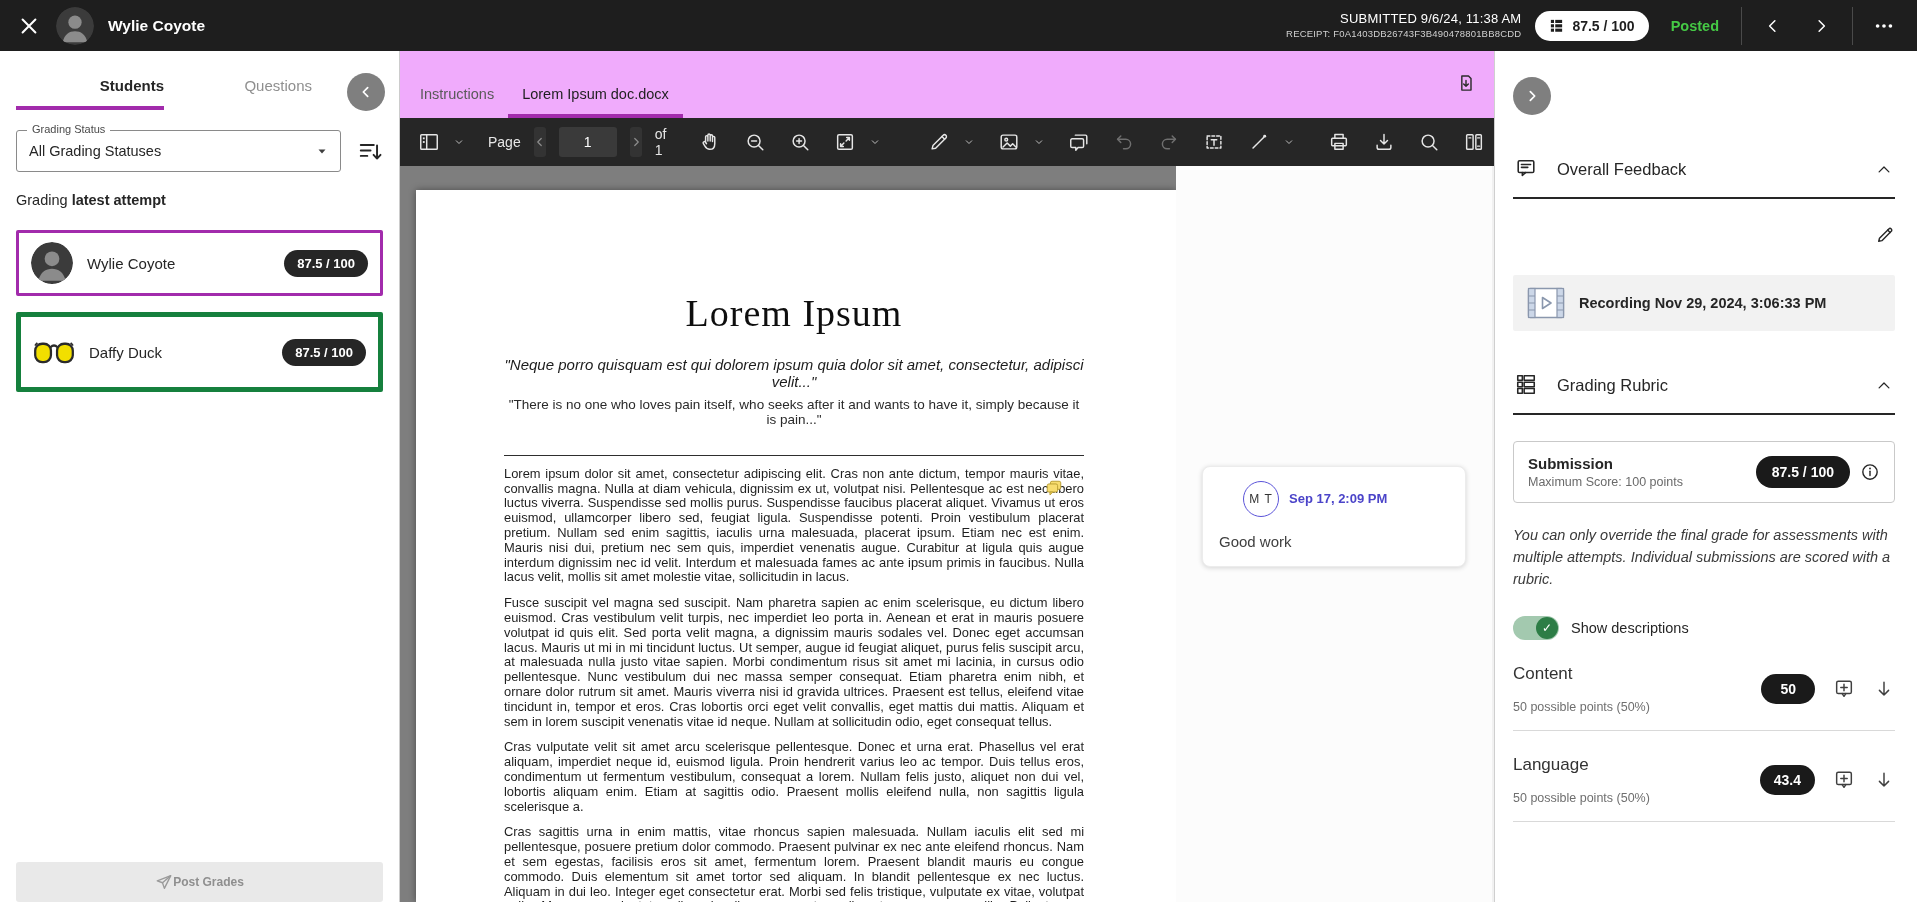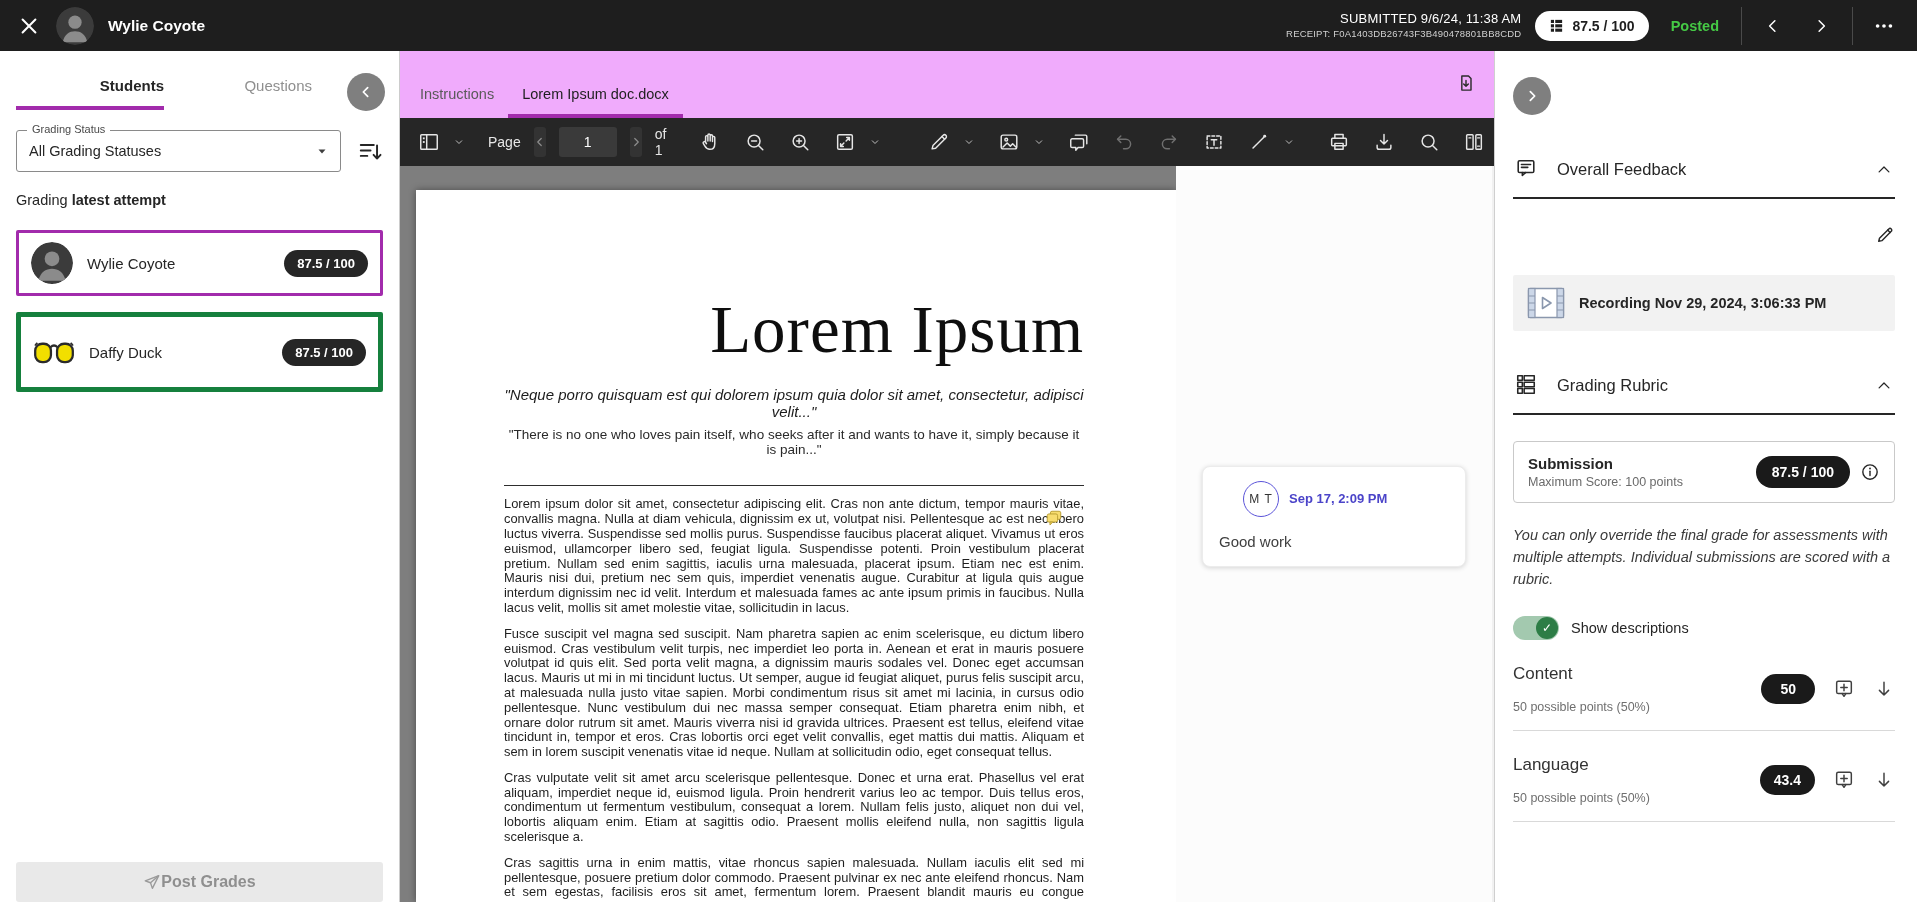--- a/index.html
+++ b/index.html
@@ -48,21 +48,21 @@
   .stu-card.selected { border:3px solid #a22bac; height:66px; }
   .avatar-40 { width:42px; height:42px; border-radius:50%; overflow:hidden; flex:none;
     display:flex; align-items:center; justify-content:center; }
   .stu-name { flex:1; font-size:15px; }
   .score-col { display:flex; flex-direction:column; align-items:flex-end; gap:3px; }
   .pill { background:#262626; color:#fff; font-weight:bold; font-size:13px;
     padding:6px 13px; border-radius:15px; white-space:nowrap; }
   .override { font-size:10px; font-weight:bold; color:#4f4f4f; letter-spacing:.4px; }
   .sb-bottom { margin-top:auto; padding:14px 16px 0; }
   .post-btn { height:40px; background:#e9e9e9; border-radius:3px; display:flex; align-items:center;
-    justify-content:center; color:#8f8f8f; font-size:16px; font-weight:bold; cursor:default; }
+    justify-content:center; color:#8f8f8f; font-size:12px; font-weight:bold; cursor:default; }
 
   
   .center { flex:1; display:flex; flex-direction:column; min-width:0; background:#f0abfc; }
   .vw-tabs { height:67px; display:flex; align-items:flex-end; padding:0 6px; position:relative; }
   .vw-tab { padding:10px 14px 16px; font-size:14.5px; cursor:pointer; }
   .vw-tab.inactive { color:#595959; }
   .vw-tab.active { color:#1f1f1f; border-bottom:4px solid #a22bac; padding-bottom:12px; }
   .vw-export { position:absolute; right:18px; top:22px; cursor:pointer; color:#2b2b2b; }
 
   .toolbar { height:48px; background:#262626; display:flex; align-items:center; padding:0 18px;
@@ -73,22 +73,22 @@
   .t-chev { width:12px; height:12px; stroke:#bdbdbd; fill:none; stroke-width:2; cursor:pointer; flex:none; }
   .pg-btn { width:28px; height:30px; background:#333333; border-radius:3px; display:flex;
     align-items:center; justify-content:center; cursor:pointer; }
   .pg-input { width:58px; height:30px; background:#3a3a3a; border:none; border-radius:3px;
     color:#fff; text-align:center; font-size:14px; font-family:inherit; }
   .ml20 { margin-left:20px; } .ml34 { margin-left:34px; } .ml10 { margin-left:10px; }
 
   .docarea { flex:1; display:flex; background:#7e7e7e; overflow:hidden; }
   .doc-page { flex:none; width:760px; margin:24px 0 0 16px; background:#fff;
     box-shadow:0 0 7px rgba(0,0,0,.4); padding:104px 92px 30px 88px; position:relative; }
-  .doc-title { font-family:"Liberation Serif", serif; font-size:67px; line-height:1.05;
-    text-align:right; color:#0e0e0e; letter-spacing:1px; }
+  .doc-title { font-family:"Liberation Serif", serif; font-size:38px; line-height:1.05;
+    text-align:center; color:#0e0e0e; letter-spacing:1px; }
   .doc-q1 { margin-top:22px; text-align:center; font-style:italic; font-size:15px; color:#1c1c1c; }
   .doc-q2 { margin-top:7px; text-align:center; font-size:13.5px; color:#2a2a2a; }
   .doc-hr { margin-top:28px; border:none; border-top:1.6px solid #2e2e2e; }
   .doc-p { margin-top:11px; font-size:12.9px; line-height:14.8px; text-align:justify; color:#1f1f1f; }
   .doc-p.first { position:relative; }
   .note-pin { position:absolute; top:12px; left:541px; width:18px; height:18px; cursor:pointer; }
 
   .comments-rail { flex:1; background:#fcfcfc; padding:300px 26px 0 26px; position:relative; }
   .comment-card { background:#fff; border-radius:8px; border:1px solid #ececec;
     box-shadow:0 1px 5px rgba(0,0,0,.16); padding:14px 16px 16px; width:264px; cursor:pointer; }

